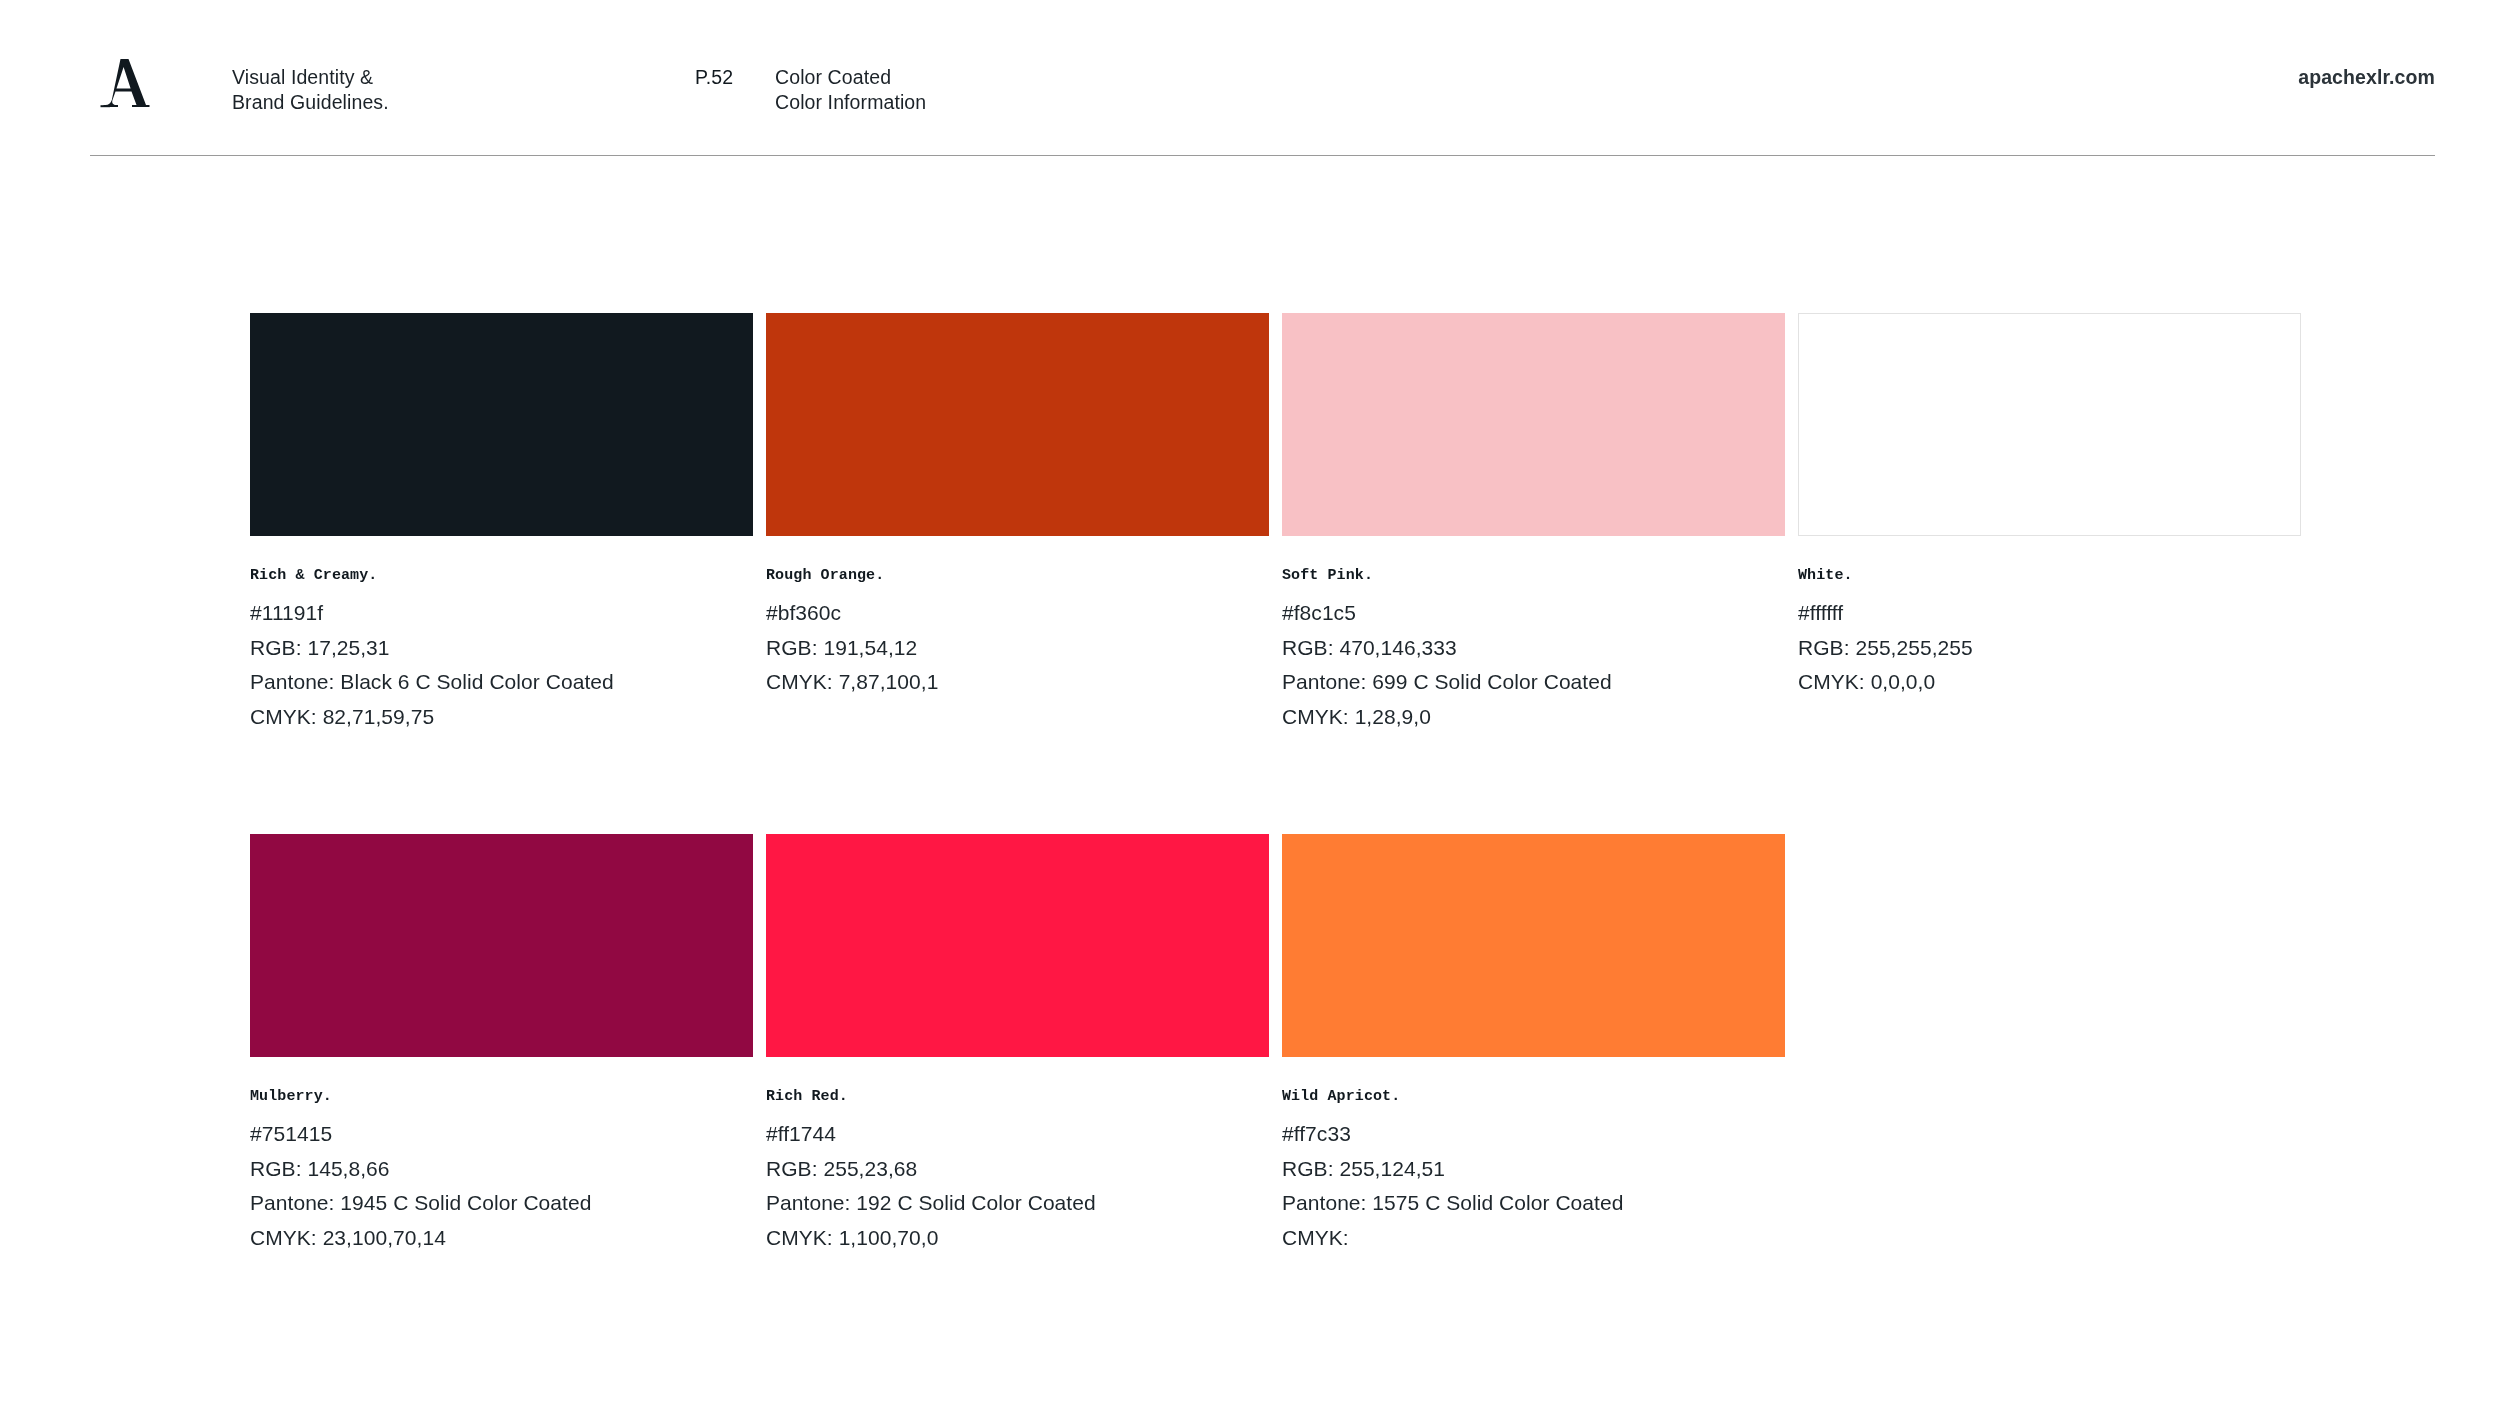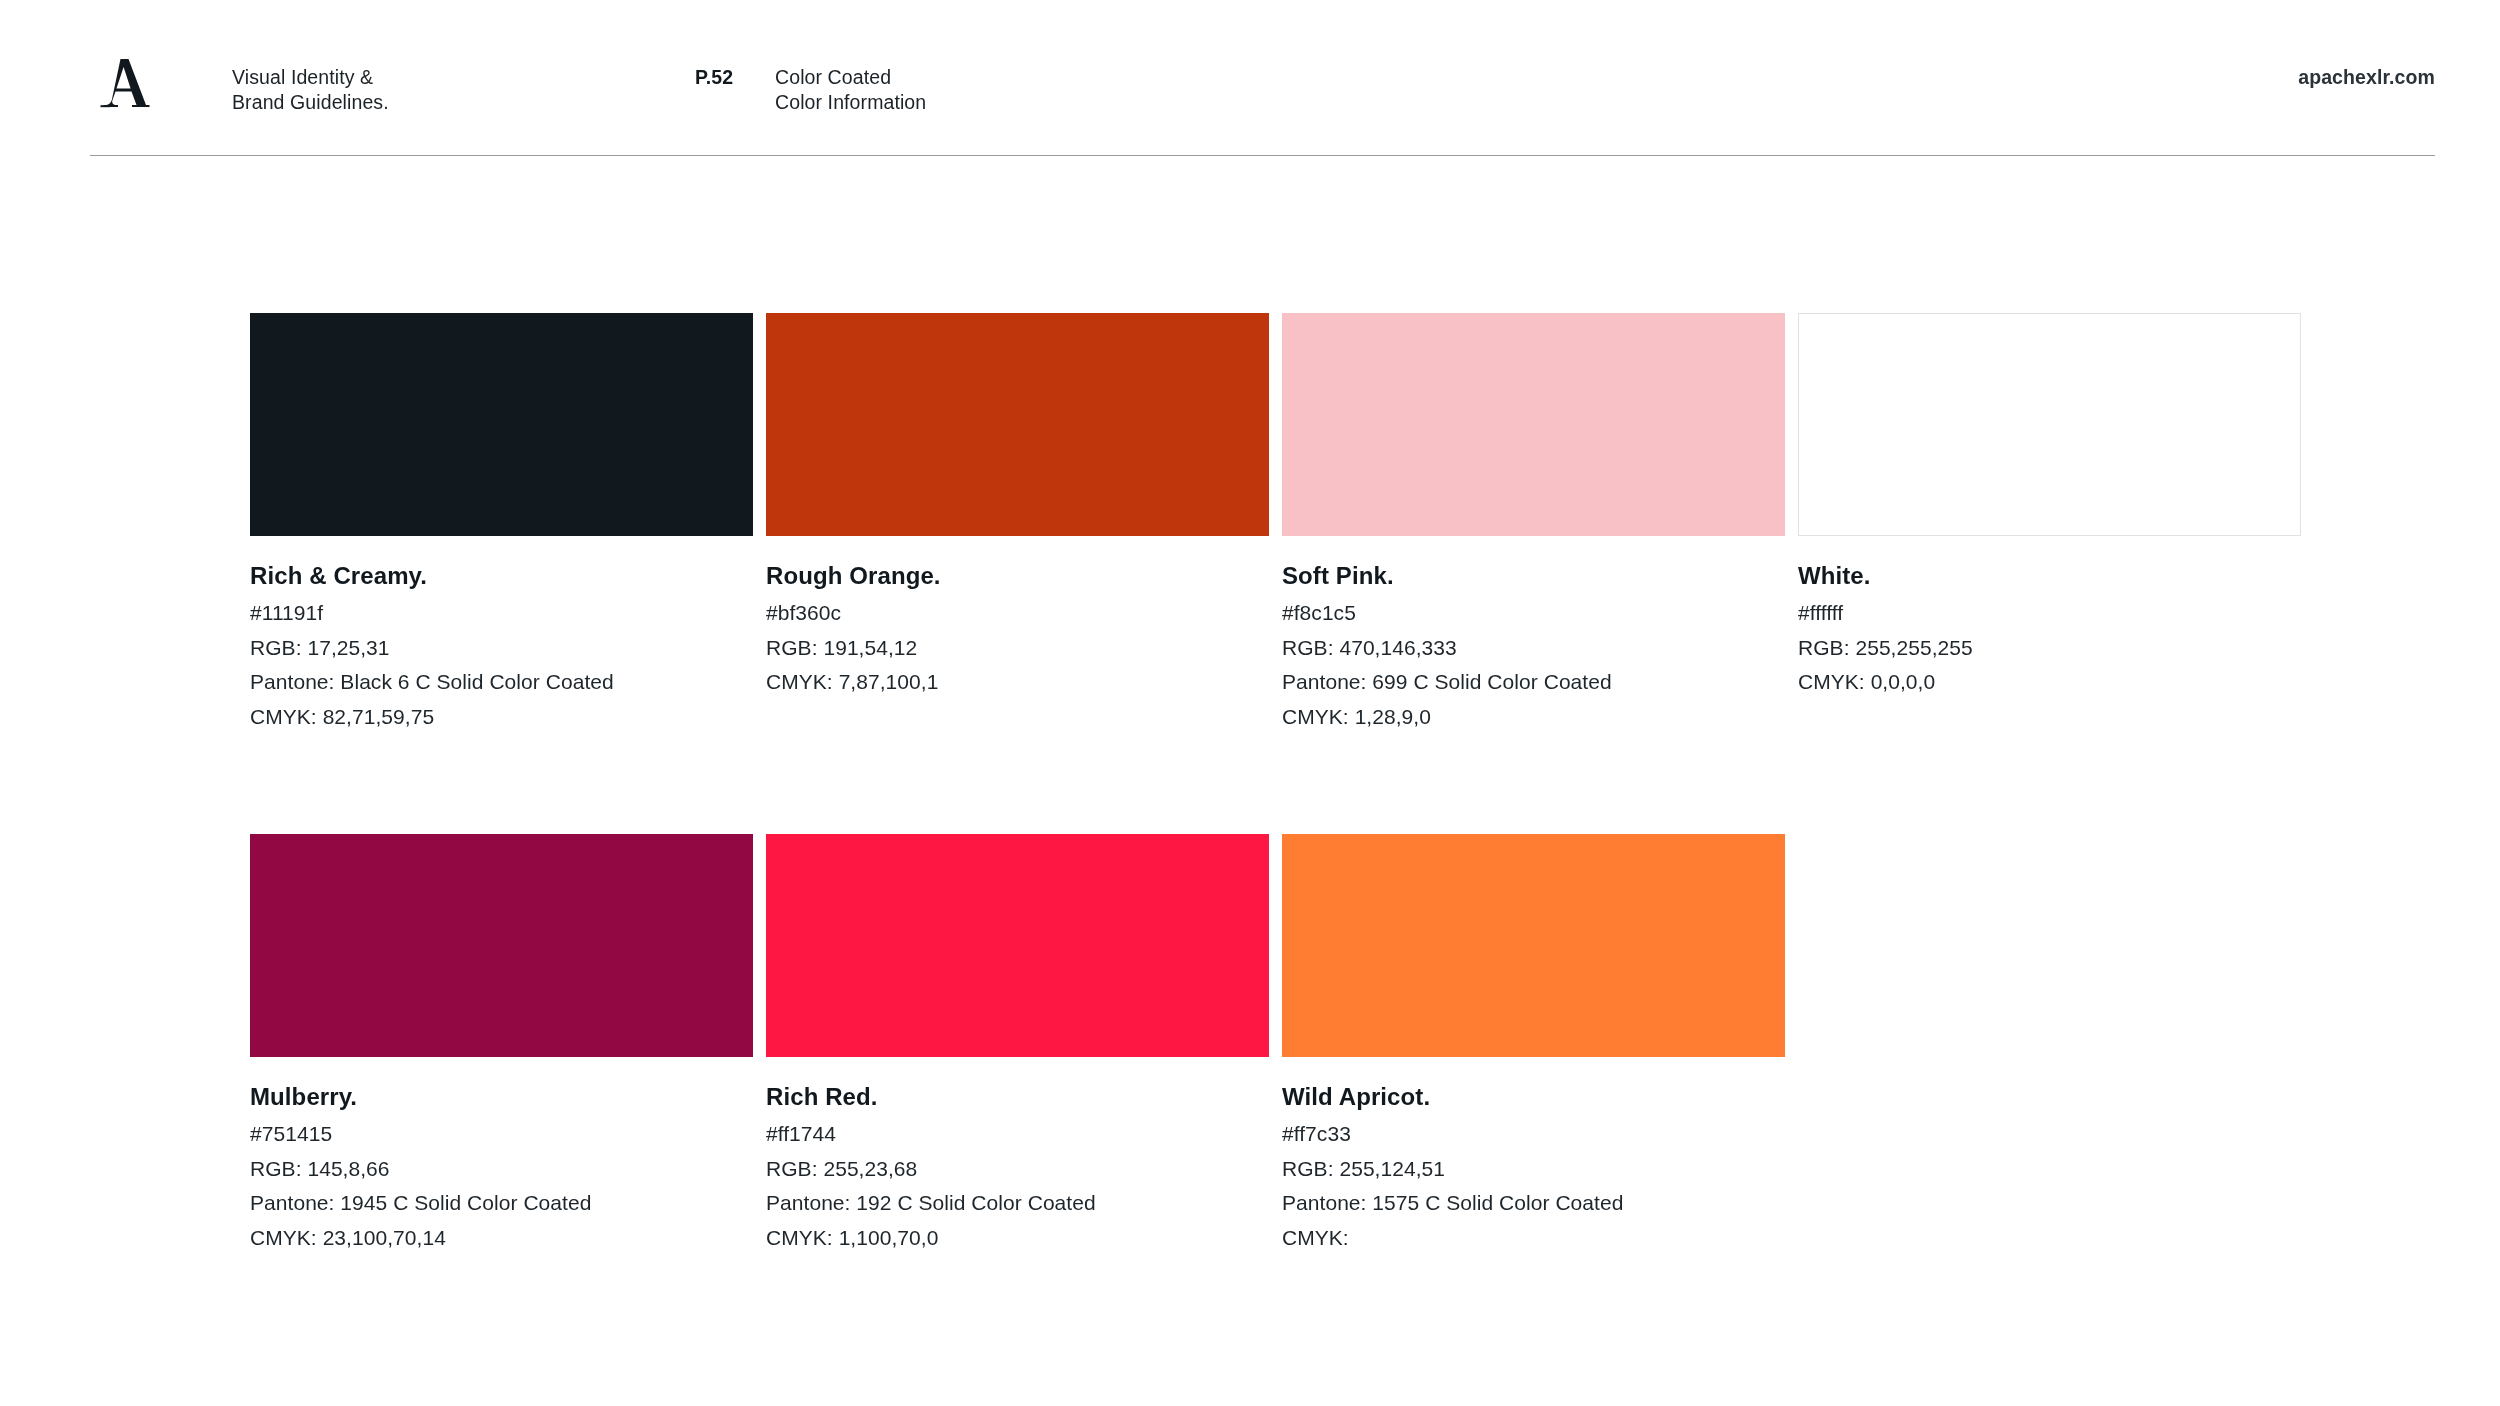--- a/index.html
+++ b/index.html
@@ -54,21 +54,21 @@
     font-weight: 400;
     white-space: nowrap;
   }
 
   .header-page-no {
     position: absolute;
     left: 605px;
     top: 10px;
     font-size: 19.5px;
     line-height: 24.5px;
-    font-weight: 700;
+    font-weight: 400;
     letter-spacing: 0.2px;
     color: #11191f;
     white-space: nowrap;
   }
 
   .header-section {
     position: absolute;
     left: 685px;
     top: 10px;
     font-size: 19.5px;
@@ -130,27 +130,28 @@
   }
   .swatch.outlined {
     border: 1px solid #e2e2e2;
   }
 
   .info {
     padding-top: 24px;
   }
 
   .color-name {
-    font-size: 24px;
+    font-size: 15px;
     line-height: 31px;
     font-weight: 700;
     letter-spacing: 0.1px;
     color: #11191f;
     margin: 0 0 5px 0;
     white-space: nowrap;
+    font-family: Liberation Mono, monospace;
   }
 
   .meta-line {
     font-size: 21px;
     line-height: 34.5px;
     font-weight: 400;
     letter-spacing: 0.05px;
     color: #1e262c;
     white-space: nowrap;
     min-height: 34.5px;

